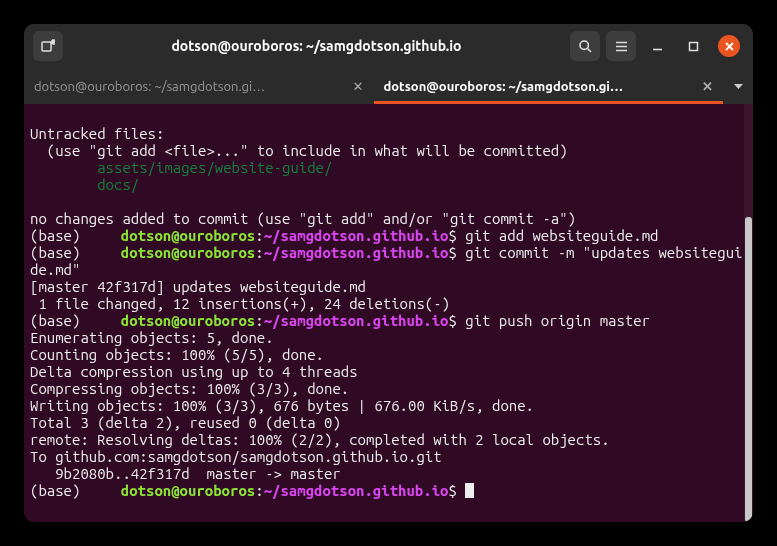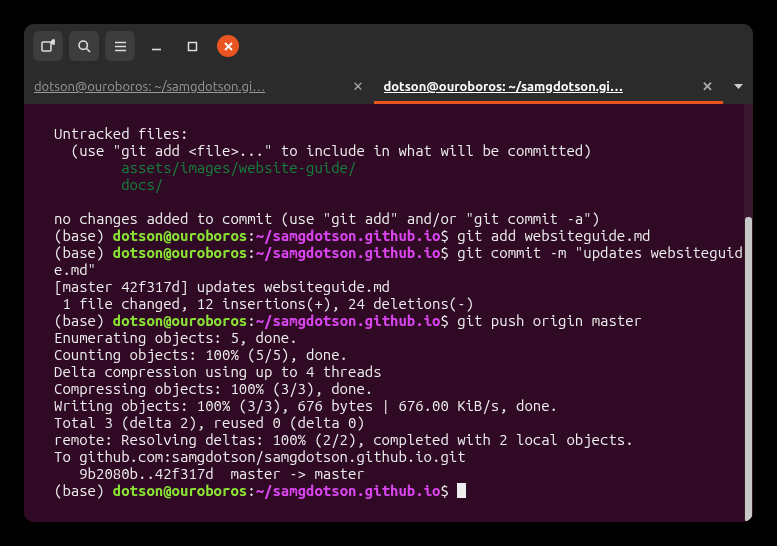--- a/index.html
+++ b/index.html
@@ -74,30 +74,29 @@
     color: #fff;
     font-weight: 700;
   }
   .tab.active::after {
     content: "";
     position: absolute;
     left: 0; right: 0; bottom: 0;
     height: 3px;
     background: #e95420;
   }
-  .tab-label { flex: 1; overflow: hidden; text-overflow: ellipsis; text-decoration: underline; }
+  .tab-label { flex: 1; overflow: hidden; text-overflow: ellipsis; }
   .tab-close { margin-left: 8px; color: #aaa; }
   .tab-dd { width: 30px; display:flex; align-items:center; justify-content:center; color:#ccc; }
   .term-wrap {
     flex: 1;
     position: relative;
     overflow: hidden;
     border-radius: 0 0 10px 10px;
     background: #300a24;
-    padding-left: 24px;
   }
   .term {
     padding: 4px 6px;
     color: #eee;
     font-size: 15px;
     line-height: 17px;
     white-space: pre-wrap;
     word-break: break-all;
     font-family: "Ubuntu Mono","DejaVu Sans Mono",monospace;
   }
@@ -106,21 +105,21 @@
     right: 0; top: 0; bottom: 0;
     width: 9px;
     background: rgba(255,255,255,0.05);
   }
   .scrollthumb {
     position: absolute;
     right: 1px; width: 7px;
     background: #c8c8c8;
     border-radius: 3px;
   }
-  .c-green { color: #8ae234; font-weight: bold; }
+  .c-green { color: #8ae234; font-weight: bold; margin-left: 32px; }
   .c-blue  { color: #d946ef; font-weight: bold; }
   .c-red   { color: #15803d; }
   .cursor {
     display: inline-block;
     width: 9px; height: 15px;
     background: #eee;
     vertical-align: -2px;
   }
 </style>
 </head>
@@ -130,20 +129,21 @@
 
   <div class="titlebar">
     <div class="tb-btn hov">
       <svg width="16" height="16" viewBox="0 0 16 16" fill="none" stroke="#ddd" stroke-width="1.5">
         <rect x="2" y="4" width="9" height="9" rx="1"></rect>
           <path d="M12 2h2v2M12 6V3h3"></path>
         <path d="M11 4h3v3" stroke="#ddd"></path>
           <path d="M12.5 2.5v4M10.5 4.5h4" stroke="#ddd"></path>
       </svg>
     </div>
+    <div class="tb-title">dotson@ouroboros: ~/samgdotson.github.io</div>
     <div class="tb-btn hov">
       <svg width="15" height="15" viewBox="0 0 15 15" fill="none" stroke="#ddd" stroke-width="1.6">
         <circle cx="6.2" cy="6.2" r="4.2"></circle>
           <path d="M9.5 9.5l3.5 3.5"></path>
       </svg>
     </div>
     <div class="tb-btn hov">
       <svg width="15" height="15" viewBox="0 0 15 15" stroke="#ddd" stroke-width="1.6">
         <path d="M2 3.5h11M2 7.5h11M2 11.5h11"></path>
       </svg>

